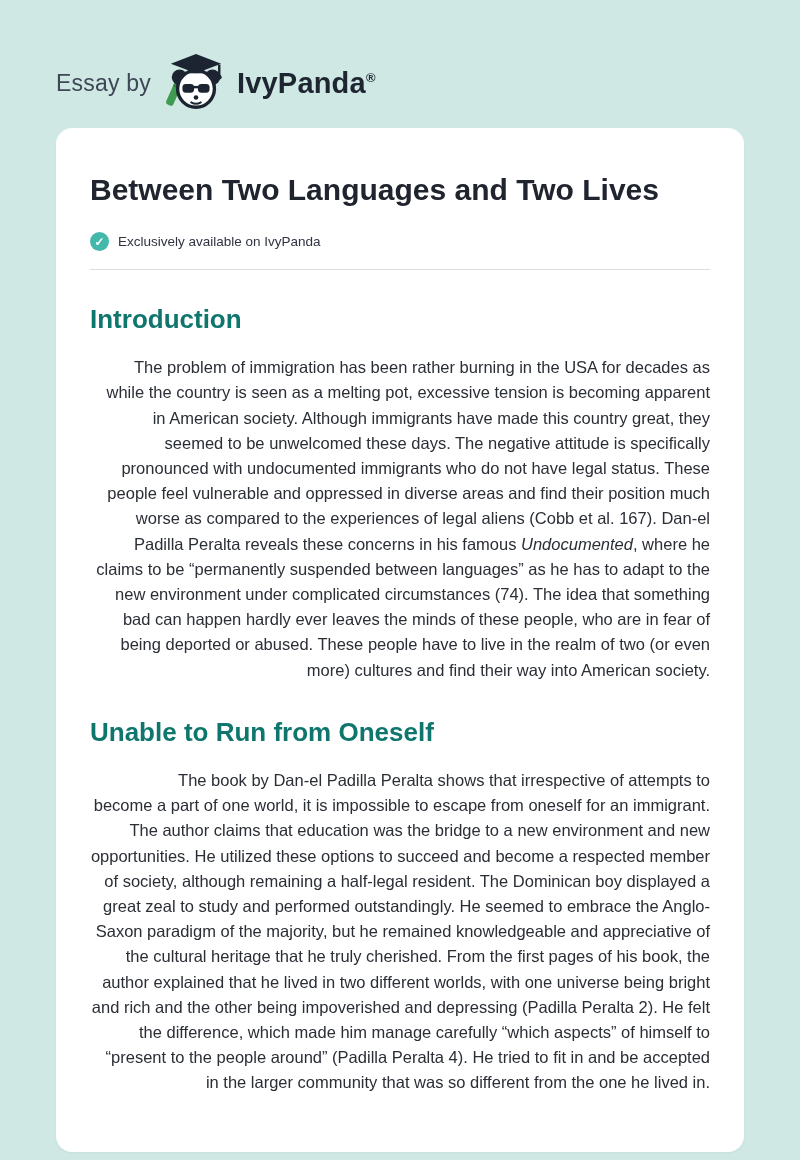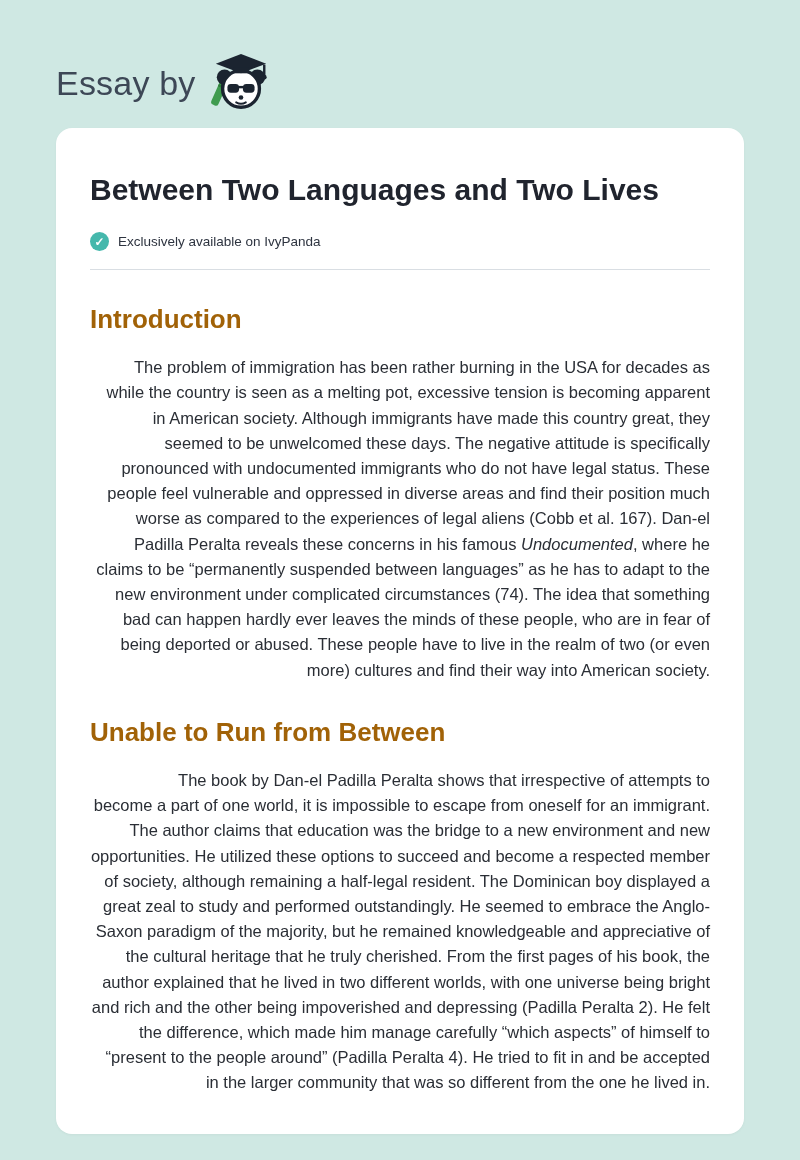--- a/index.html
+++ b/index.html
@@ -13,21 +13,21 @@
     overflow: hidden;
   }
   .header {
     display: flex;
     align-items: center;
     padding: 38px 0 0 56px;
     gap: 14px;
     height: 128px;
   }
   .essay-by {
-    font-size: 34px;
+    font-size: 23px;
     color: #3d4756;
     letter-spacing: 0.2px;
   }
   .logo-wrap {
     display: flex;
     align-items: center;
     gap: 10px;
   }
   .brand {
     font-size: 29px;
@@ -36,21 +36,21 @@
     letter-spacing: 0.2px;
   }
   .brand sup {
     font-size: 13px;
     font-weight: bold;
   }
   .card {
     background: #ffffff;
     border-radius: 16px;
     margin: 0 56px;
-    padding: 44px 34px 38px 34px;
+    padding: 44px 34px 56px 34px;
     min-height: 1000px;
     box-shadow: 0 1px 3px rgba(0,0,0,0.04);
   }
   .title {
     font-size: 30px;
     font-weight: bold;
     color: #20242e;
     line-height: 1.2;
   }
   .badge-row {
@@ -78,21 +78,21 @@
     color: #2e3440;
   }
   .divider {
     border: none;
     border-top: 1px solid #d9dee3;
     margin-top: 18px;
   }
   h2.section-heading {
     font-size: 26px;
     font-weight: bold;
-    color: #a16207;
+    color: #0f766e;
     margin-top: 34px;
     margin-bottom: 20px;
     line-height: 1.2;
   }
   p.body-text {
     font-size: 16.5px;
     line-height: 25.2px;
     color: #2a2e35;
     text-indent: 34px;
     text-align: right;
@@ -122,35 +122,36 @@
 
         <circle cx="32" cy="47" r="2.4" fill="#1b2430"></circle>
         <path d="M27 52 Q32 55 37 52" stroke="#1b2430" stroke-width="2" fill="none" stroke-linecap="round"></path>
 
         <polygon points="32,2 58,12 32,22 6,12" fill="#1b2430"></polygon>
         <rect x="24" y="16" width="16" height="6" fill="#1b2430"></rect>
         <line x1="56" y1="13" x2="56" y2="24" stroke="#1b2430" stroke-width="2.5"></line>
         <circle cx="56" cy="26" r="2.5" fill="#1b2430"></circle>
       </svg>
     </span>
+    <span class="brand"><span>IvyPanda</span><sup>®</sup></span>
   </span>
 </header>
 
 <main class="card">
   <h1 class="title">Between Two Languages and Two Lives</h1>
 
   <div class="badge-row">
     <span class="check-circle">✓</span>
     <span class="badge-text">Exclusively available on IvyPanda</span>
   </div>
 
   <hr class="divider">
 
   <section>
     <h2 class="section-heading">Introduction</h2>
     <p class="body-text"><span>The problem of immigration has been rather burning in the USA for decades as while the country is seen as a melting pot, excessive tension is becoming apparent in American society. Although immigrants have made this country great, they seemed to be unwelcomed these days. The negative attitude is specifically pronounced with undocumented immigrants who do not have legal status. These people feel vulnerable and oppressed in diverse areas and find their position much worse as compared to the experiences of legal aliens (Cobb et al. 167). Dan-el Padilla Peralta reveals these concerns in his famous </span><span class="italic">Undocumented</span><span>, where he claims to be “permanently suspended between languages” as he has to adapt to the new environment under complicated circumstances (74). The idea that something bad can happen hardly ever leaves the minds of these people, who are in fear of being deported or abused. These people have to live in the realm of two (or even more) cultures and find their way into American society.</span></p>
   </section>
 
   <section>
-    <h2 class="section-heading">Unable to Run from Between</h2>
+    <h2 class="section-heading">Unable to Run from Oneself</h2>
     <p class="body-text">The book by Dan-el Padilla Peralta shows that irrespective of attempts to become a part of one world, it is impossible to escape from oneself for an immigrant. The author claims that education was the bridge to a new environment and new opportunities. He utilized these options to succeed and become a respected member of society, although remaining a half-legal resident. The Dominican boy displayed a great zeal to study and performed outstandingly. He seemed to embrace the Anglo-Saxon paradigm of the majority, but he remained knowledgeable and appreciative of the cultural heritage that he truly cherished. From the first pages of his book, the author explained that he lived in two different worlds, with one universe being bright and rich and the other being impoverished and depressing (Padilla Peralta 2). He felt the difference, which made him manage carefully “which aspects” of himself to “present to the people around” (Padilla Peralta 4). He tried to fit in and be accepted in the larger community that was so different from the one he lived in.</p>
   </section>
 </main>
 
 </body></html>

